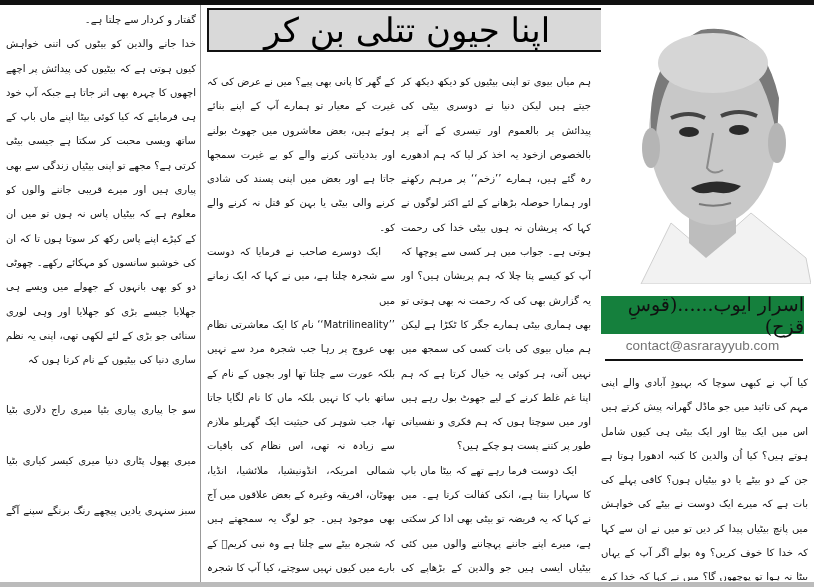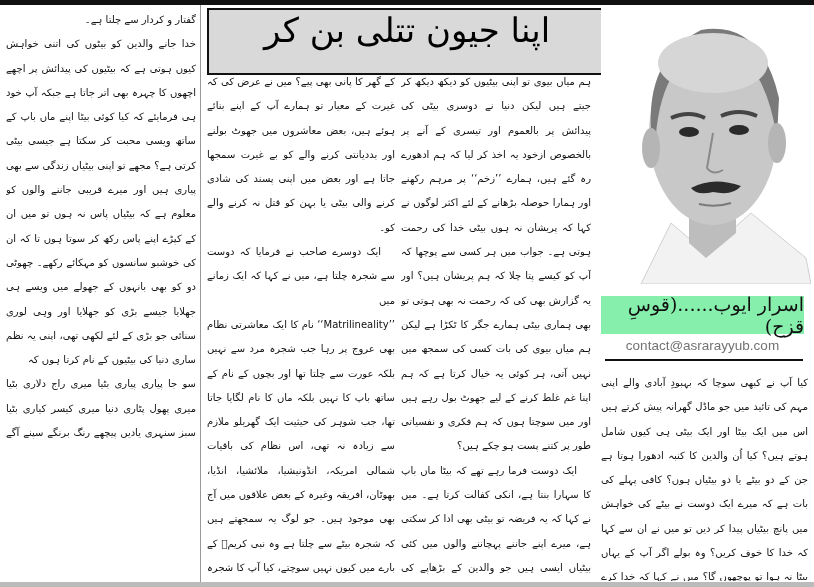--- a/index.html
+++ b/index.html
@@ -5,21 +5,21 @@
   html, body { margin:0; padding:0; }
   body {
     width:814px; height:587px; overflow:hidden; background:#fff;
     font-family:"DejaVu Sans", sans-serif; color:#111; position:relative;
   }
   .topbar { position:absolute; left:0; top:0; width:814px; height:5px; background:#111; }
   .bottombar { position:absolute; left:0; top:582px; width:814px; height:5px; background:#bbb; }
   .vrule { position:absolute; top:5px; width:1px; height:577px; background:#999; }
 
   .title-box {
-    position:absolute; left:207px; top:8px; width:400px; height:67px;
+    position:absolute; left:207px; top:8px; width:400px; height:44px;
     background:#d9d9d9; border:2px solid #111; box-sizing:border-box;
     display:flex; justify-content:center;
   }
   .title-box span {
     font-family:"DejaVu Serif", serif; font-size:34px; direction:rtl; color:#000;
     font-weight:normal; letter-spacing:1px;
   }
 
   .col {
     position:absolute; direction:rtl; text-align:justify;
@@ -32,29 +32,29 @@
   #col-left { left:6px; top:8px; width:190px; height:574px; }
   #col-mid1 { left:207px; top:70px; width:188px; height:512px; }
   #col-mid2 { left:401px; top:70px; width:190px; height:512px; }
   #col-right-bottom { left:601px; top:371px; width:207px; height:210px; }
 
   .photo {
     position:absolute; left:601px; top:8px; width:210px; height:276px; overflow:hidden;
   }
   .byline-box {
     position:absolute; left:601px; top:296px; width:203px; height:38px;
-    background:#86efac; display:flex; align-items:center; justify-content:center;
+    background:#15803d; display:flex; align-items:center; justify-content:center;
   }
   .byline-box span { font-family:"DejaVu Serif", serif; font-size:19px; direction:rtl; }
   .email {
     position:absolute; left:601px; top:338px; width:203px; height:18px;
     text-align:center; font-family:"Liberation Sans", sans-serif; font-size:13.5px; color:#737373;
   }
   .email-rule { position:absolute; left:605px; top:359px; width:198px; height:2px; background:#111; }
-  .poem p { text-indent:0; text-align:justify; text-align-last:justify; }
+  .poem p { text-indent:0; text-align:justify; text-align-last:justify;margin-top:26px; }
 </style>
 </head>
 <body>
 
 <div class="topbar"></div>
 <div class="vrule" style="left:200px"></div>
 <div class="vrule" style="left:398px; top:68px; height:514px; background:#fff"></div>
 <div class="vrule" style="left:596px; top:68px; height:514px; background:#fff"></div>
 
 <div class="title-box">

